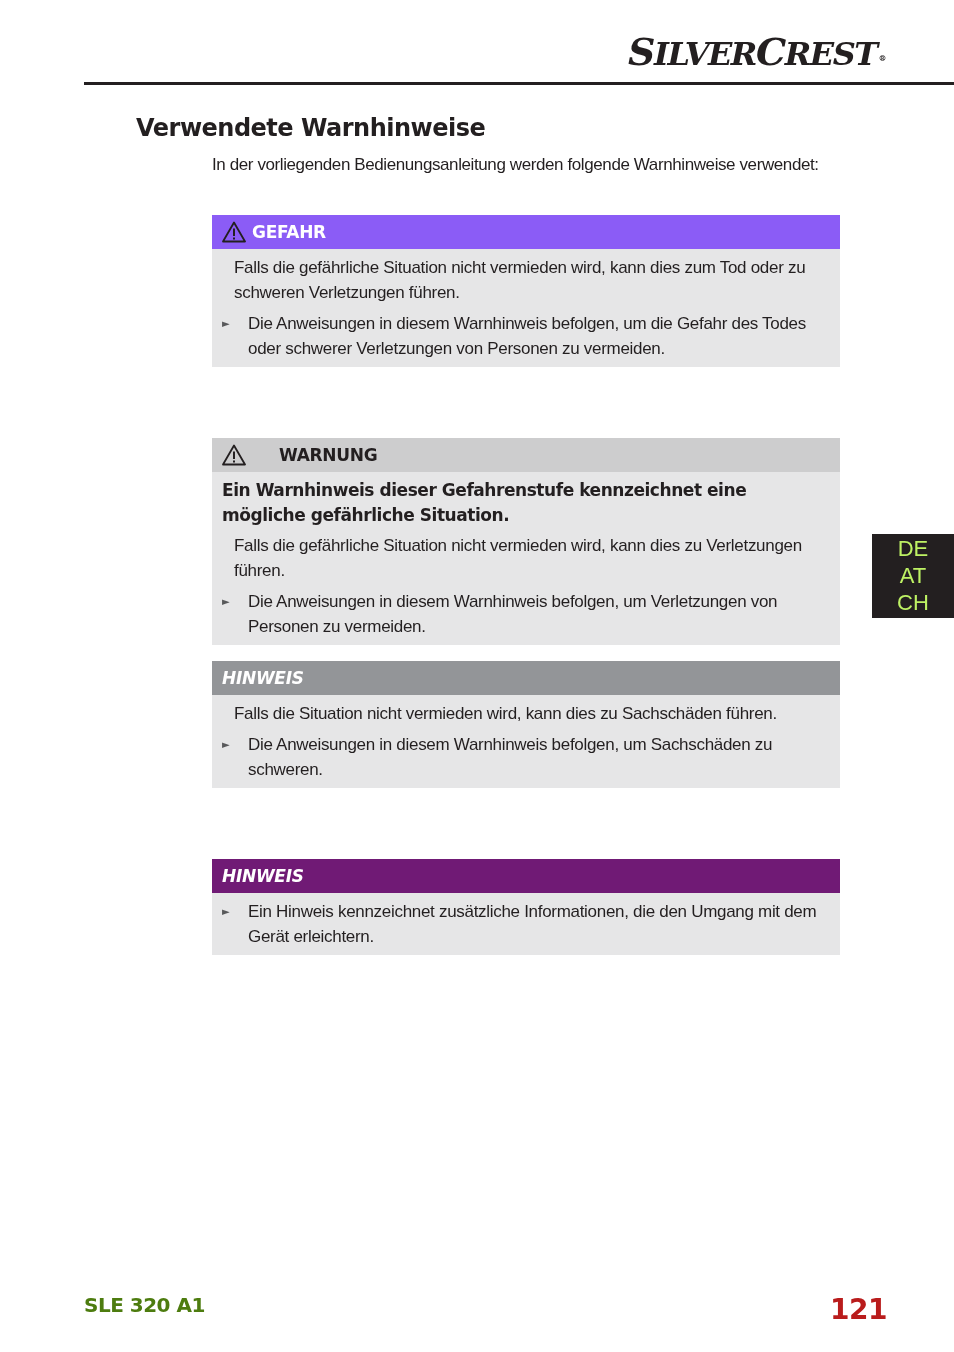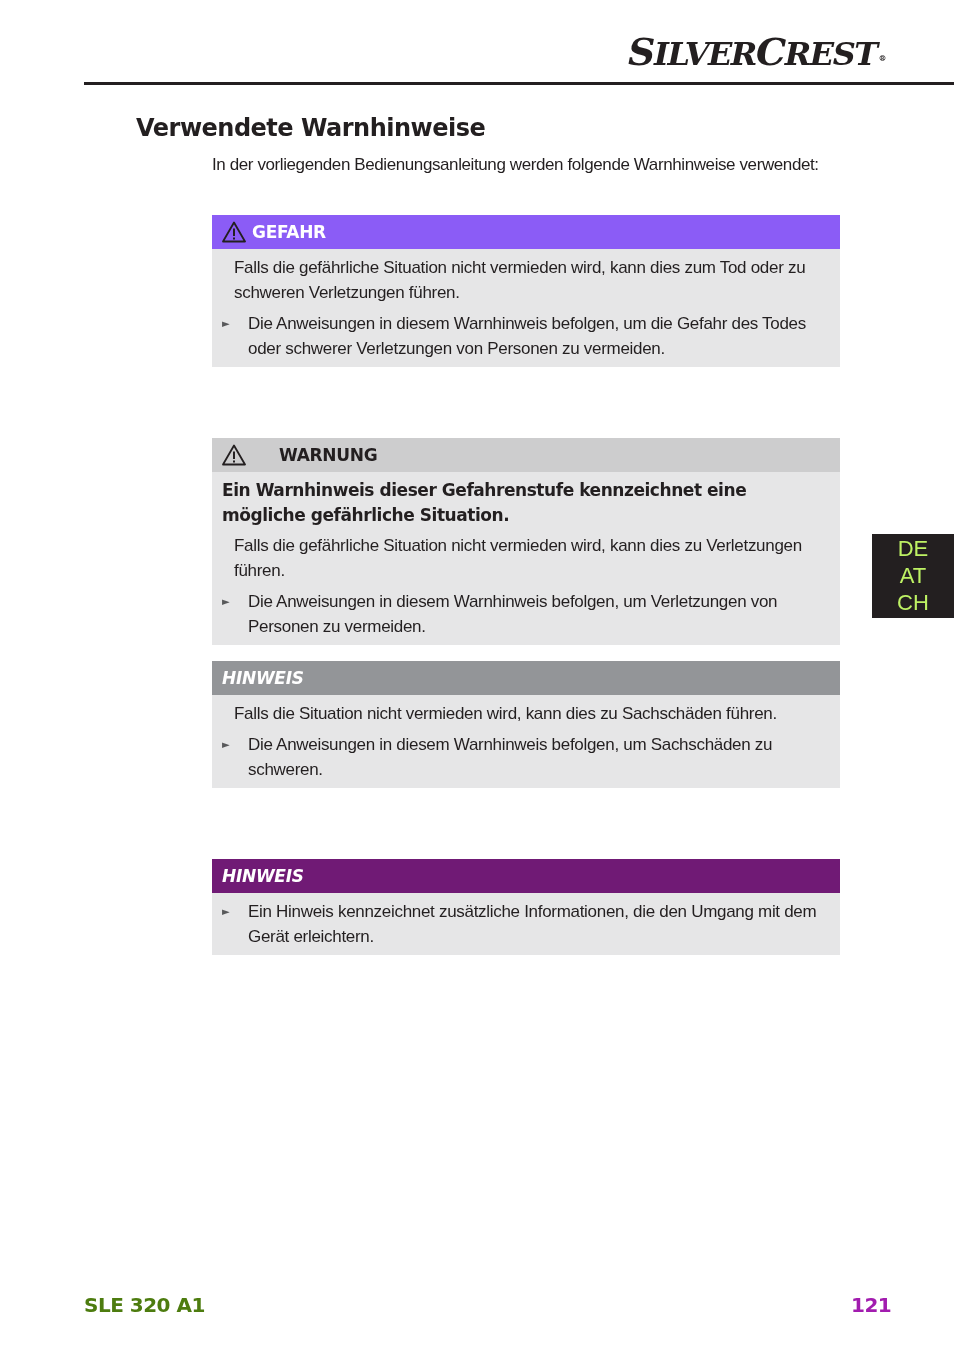--- a/index.html
+++ b/index.html
@@ -58,21 +58,21 @@
     }
     .lang-tab div { display: block; }
     .footer-model {
       position: absolute; left: 84px; top: 1293px;
       font-family: "DejaVu Sans", "Liberation Sans", sans-serif;
       font-weight: bold; font-size: 20px; color: #4d7c0f; letter-spacing: -0.5px;
     }
     .footer-page {
       position: absolute; left: 830px; top: 1293px;
       font-family: "DejaVu Sans", "Liberation Sans", sans-serif;
-      font-weight: bold; font-size: 20px; color: #a21caf; letter-spacing: -0.5px; margin-left: 21px;
+      font-weight: bold; font-size: 28px; color: #b91c1c; letter-spacing: -0.5px;
     }
   </style>
 </head>
 <body>
 
 <div class="logo">
   <span class="big">S</span><span>ILVER</span><span class="big">C</span><span>REST</span><span class="reg">®</span>
 </div>
 <div class="top-rule"></div>
 

